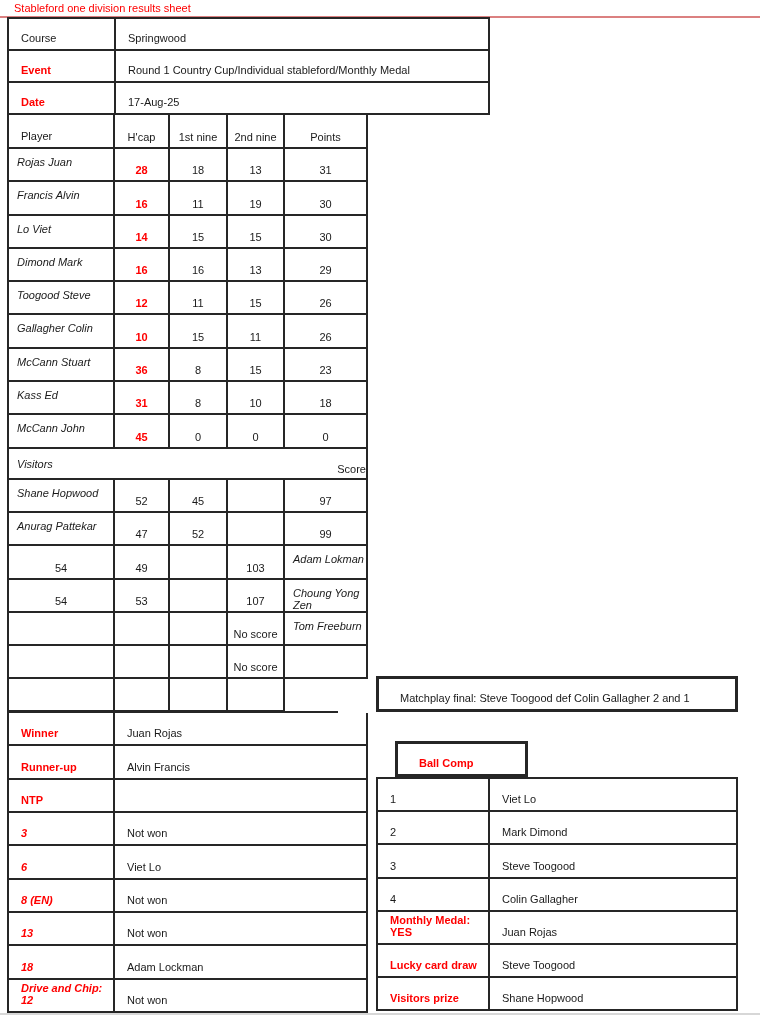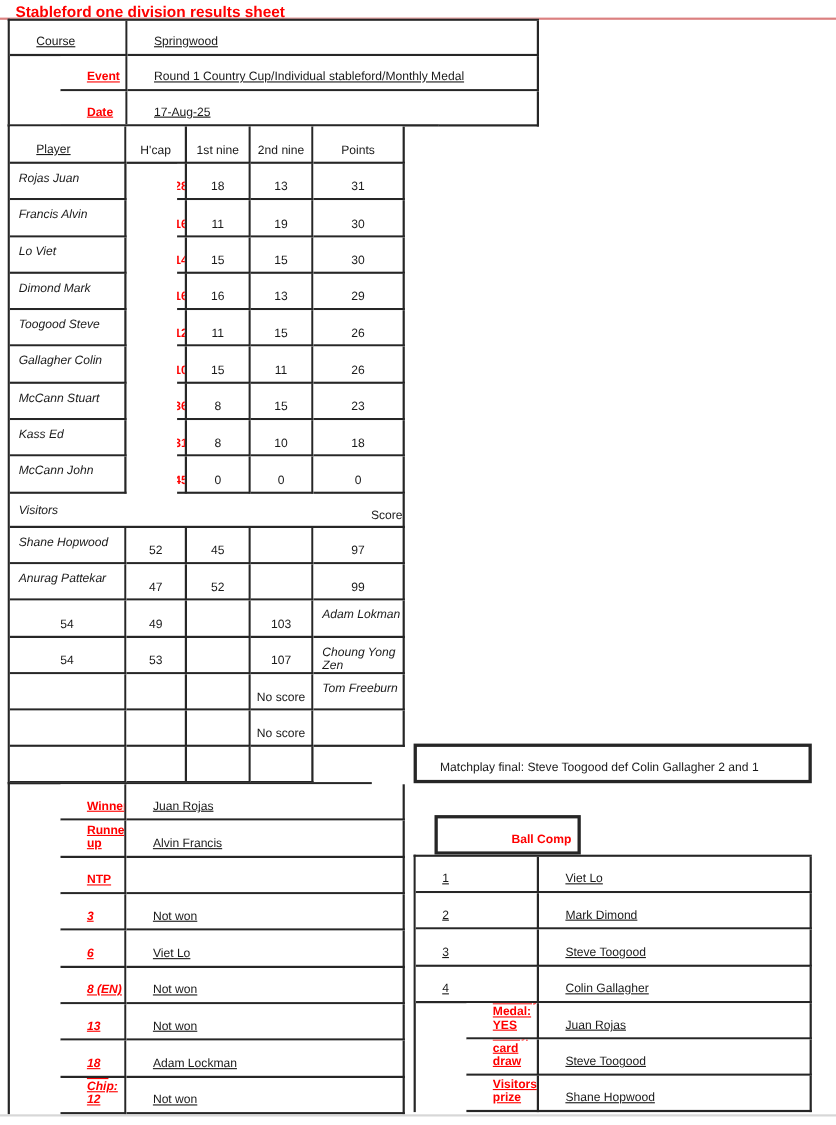--- a/index.html
+++ b/index.html
@@ -21,28 +21,28 @@
   .grid{display:grid;border-left:2px solid var(--bd);border-top:2px solid var(--bd);box-sizing:border-box;background:#fff;}
   .cell{
     border-right:2px solid var(--bd);
     border-bottom:2px solid var(--bd);
     display:flex;
     box-sizing:border-box;
     overflow:hidden;
     background:#fff;
   }
   
-  .bl{align-items:flex-end;justify-content:flex-start;padding:0 0 5px 24px;text-decoration:underline;}   
+  .bl{align-items:flex-end;justify-content:flex-start;padding:0 0 5px 12px;}   
   .bc{align-items:flex-end;justify-content:center;padding-bottom:4px;}        
   .tl{align-items:flex-start;justify-content:flex-start;padding:7px 0 0 8px;} 
   .red{color:var(--red);}
-  .b{font-weight:bold;margin-left:46px;}
+  .b{font-weight:bold;}
   .i{font-style:italic;}
   .title{
-    color:var(--red);font-weight:bold;font-size:14px;white-space:nowrap;
+    color:var(--red);font-weight:normal;font-size:11px;white-space:nowrap;
   }
   .rule-red{background:#db8080;height:2px;width:760px;}
   .rule-gray{background:#d7d7d7;height:2px;width:760px;}
   .vis-row{
     grid-column:1 / -1;
     position:relative;
     border-right:2px solid var(--bd);
     border-bottom:2px solid var(--bd);
     box-sizing:border-box;
     background:#fff;

